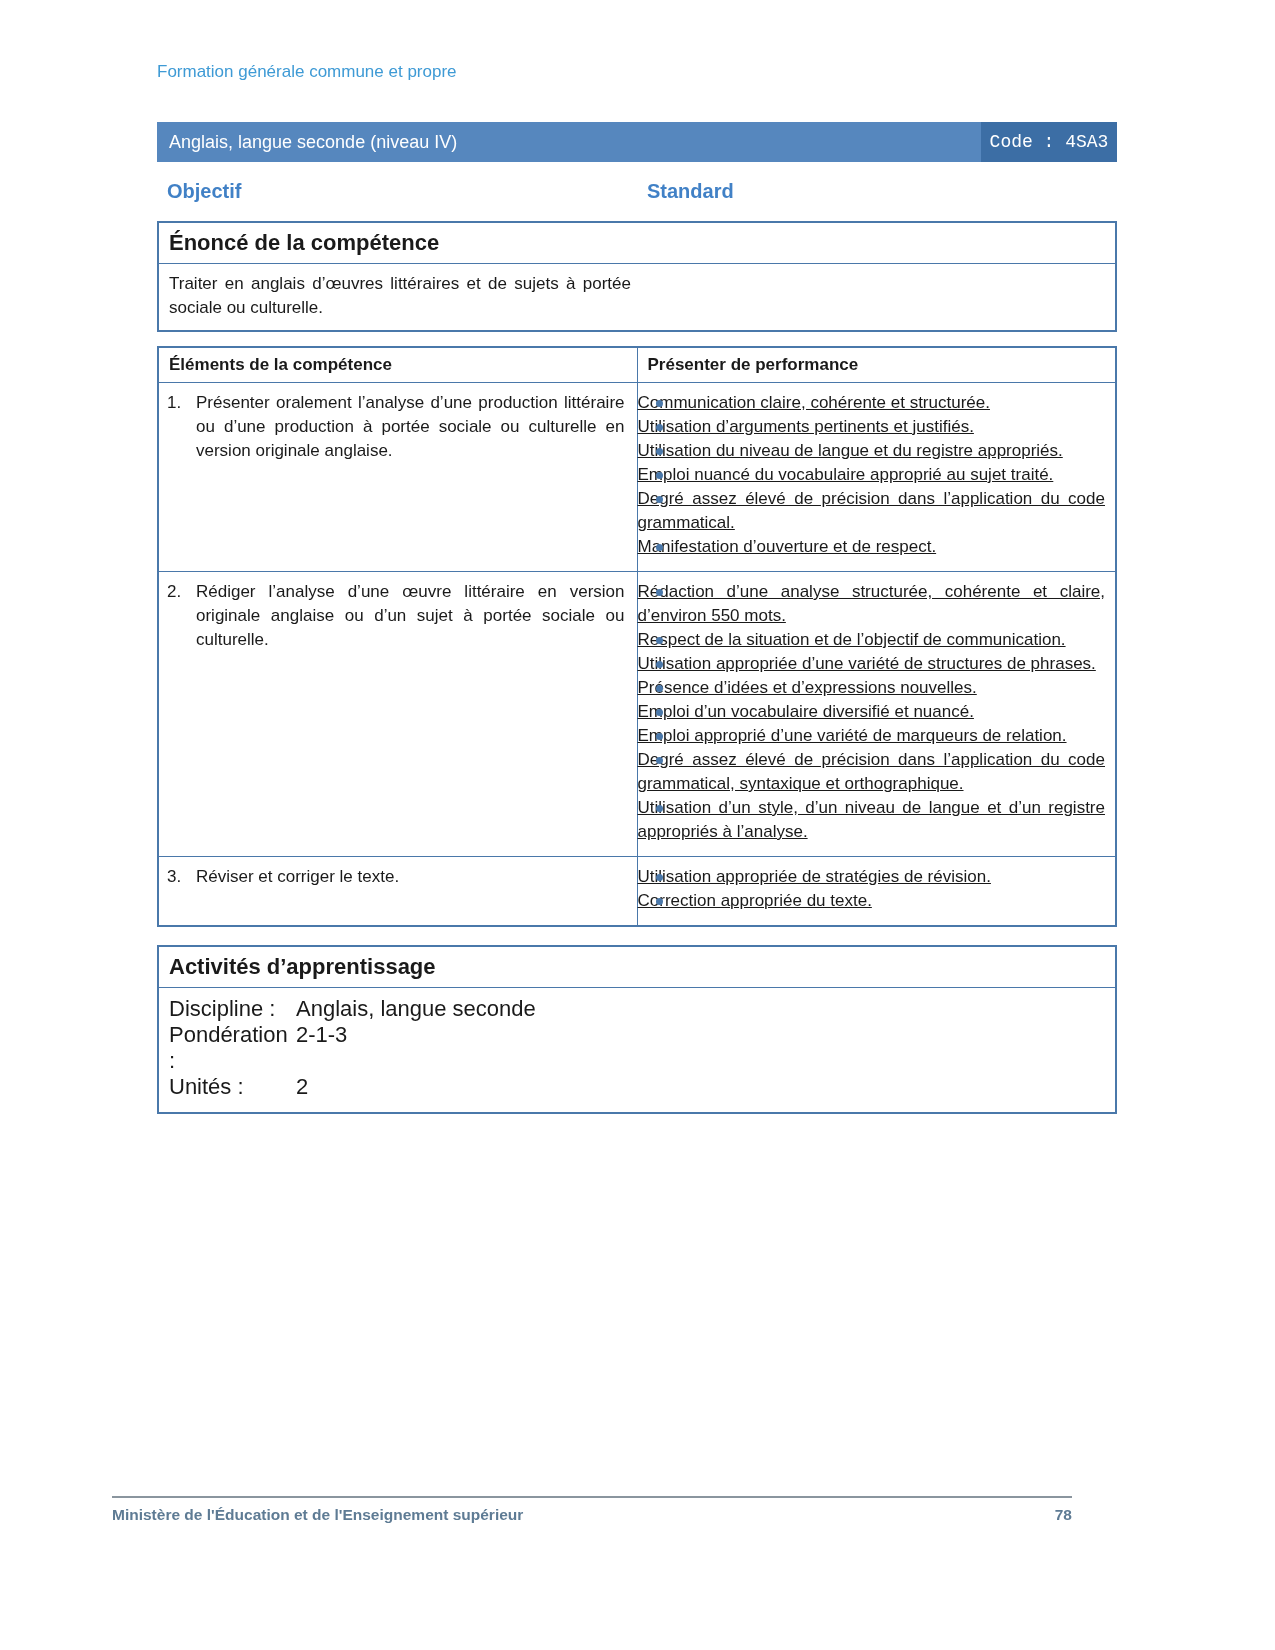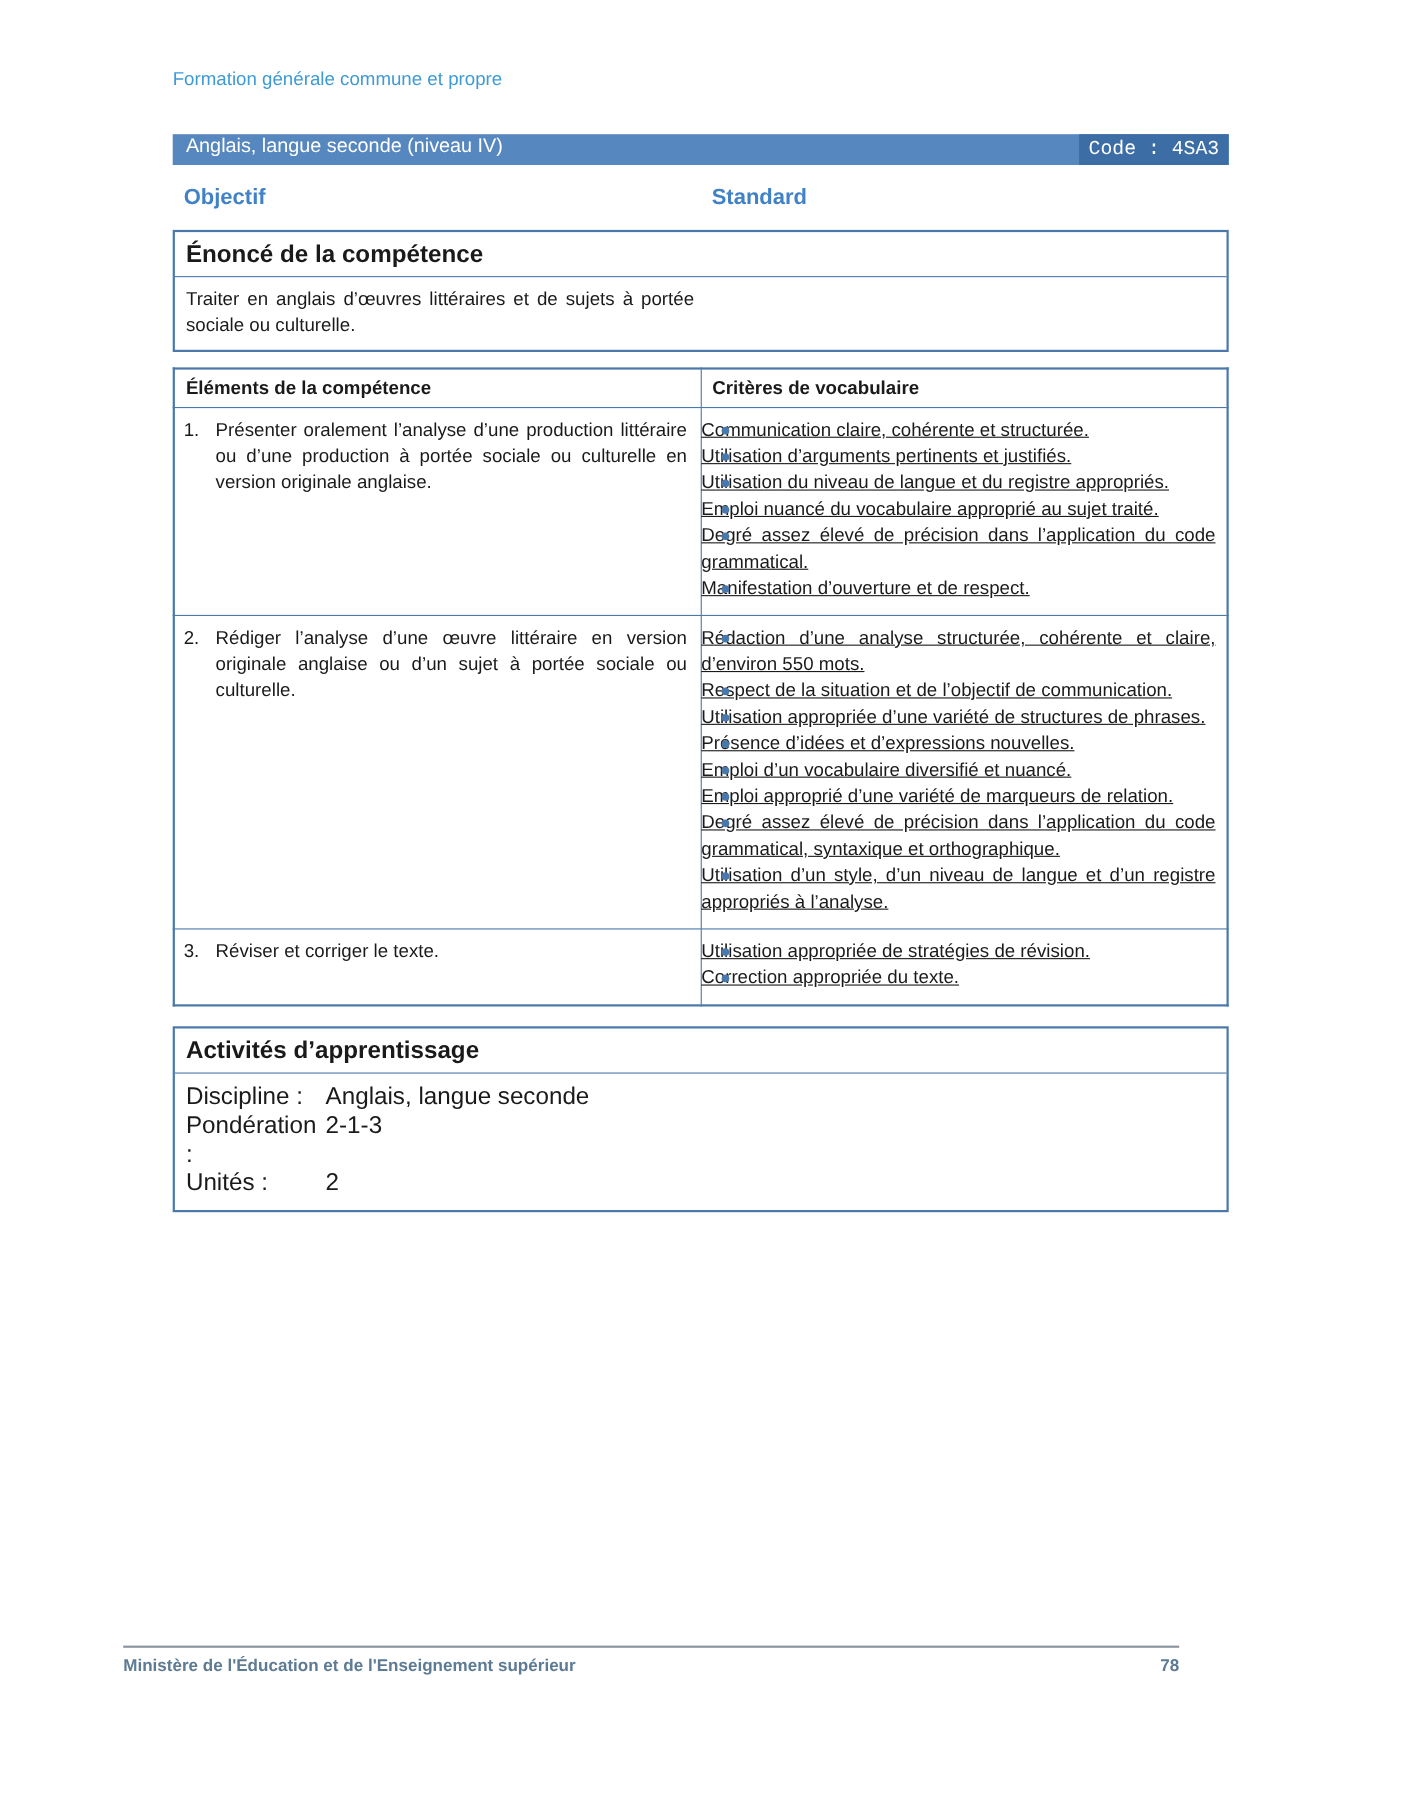--- a/index.html
+++ b/index.html
@@ -15,25 +15,25 @@
   .content { position:absolute; left:128px; top:0; width:960px;margin-left:29px; }
 
   .top-label {
     margin-top:62px;
     font-size:17px;
     color:var(--top-label, #3E9AD5);
   }
 
   .banner {
     margin-top:40px;
-    height:28px;
+    height:40px;
     background:var(--banner-bg, #5687BE);
     color:#ffffff;
     font-size:18px;
-    display:flex; align-items:flex-start; justify-content:space-between;
+    display:flex; align-items:center; justify-content:space-between;
   }
   .banner-title { padding-left:12px; }
   .banner-code {
     background:var(--code-bg, #3C6EA5);
     height:100%; width:136px;
     display:flex; align-items:center; justify-content:center;font-family:Liberation Mono, monospace;
   }
 
   .headings { margin-top:18px; display:grid; grid-template-columns:1fr 1fr; }
   .col-heading {
@@ -115,21 +115,21 @@
       <div class="box-header">Énoncé de la compétence</div>
       <div class="box-body">
         <p class="enonce-text">Traiter en anglais d’œuvres littéraires et de sujets à portée sociale ou culturelle.</p>
       </div>
     </div>
 
     <table class="comp-table">
       <tbody>
           <tr>
         <th>Éléments de la compétence</th>
-        <th>Critères de vocabulaire</th>
+        <th>Présenter de performance</th>
       </tr>
 
       <tr>
         <td class="element-cell">
           <div class="element">
             <span class="num">1.</span>
             <span class="text">Présenter oralement l’analyse d’une production littéraire ou d’une production à portée sociale ou culturelle en version originale anglaise.</span>
           </div>
         </td>
         <td class="criteria-cell">

